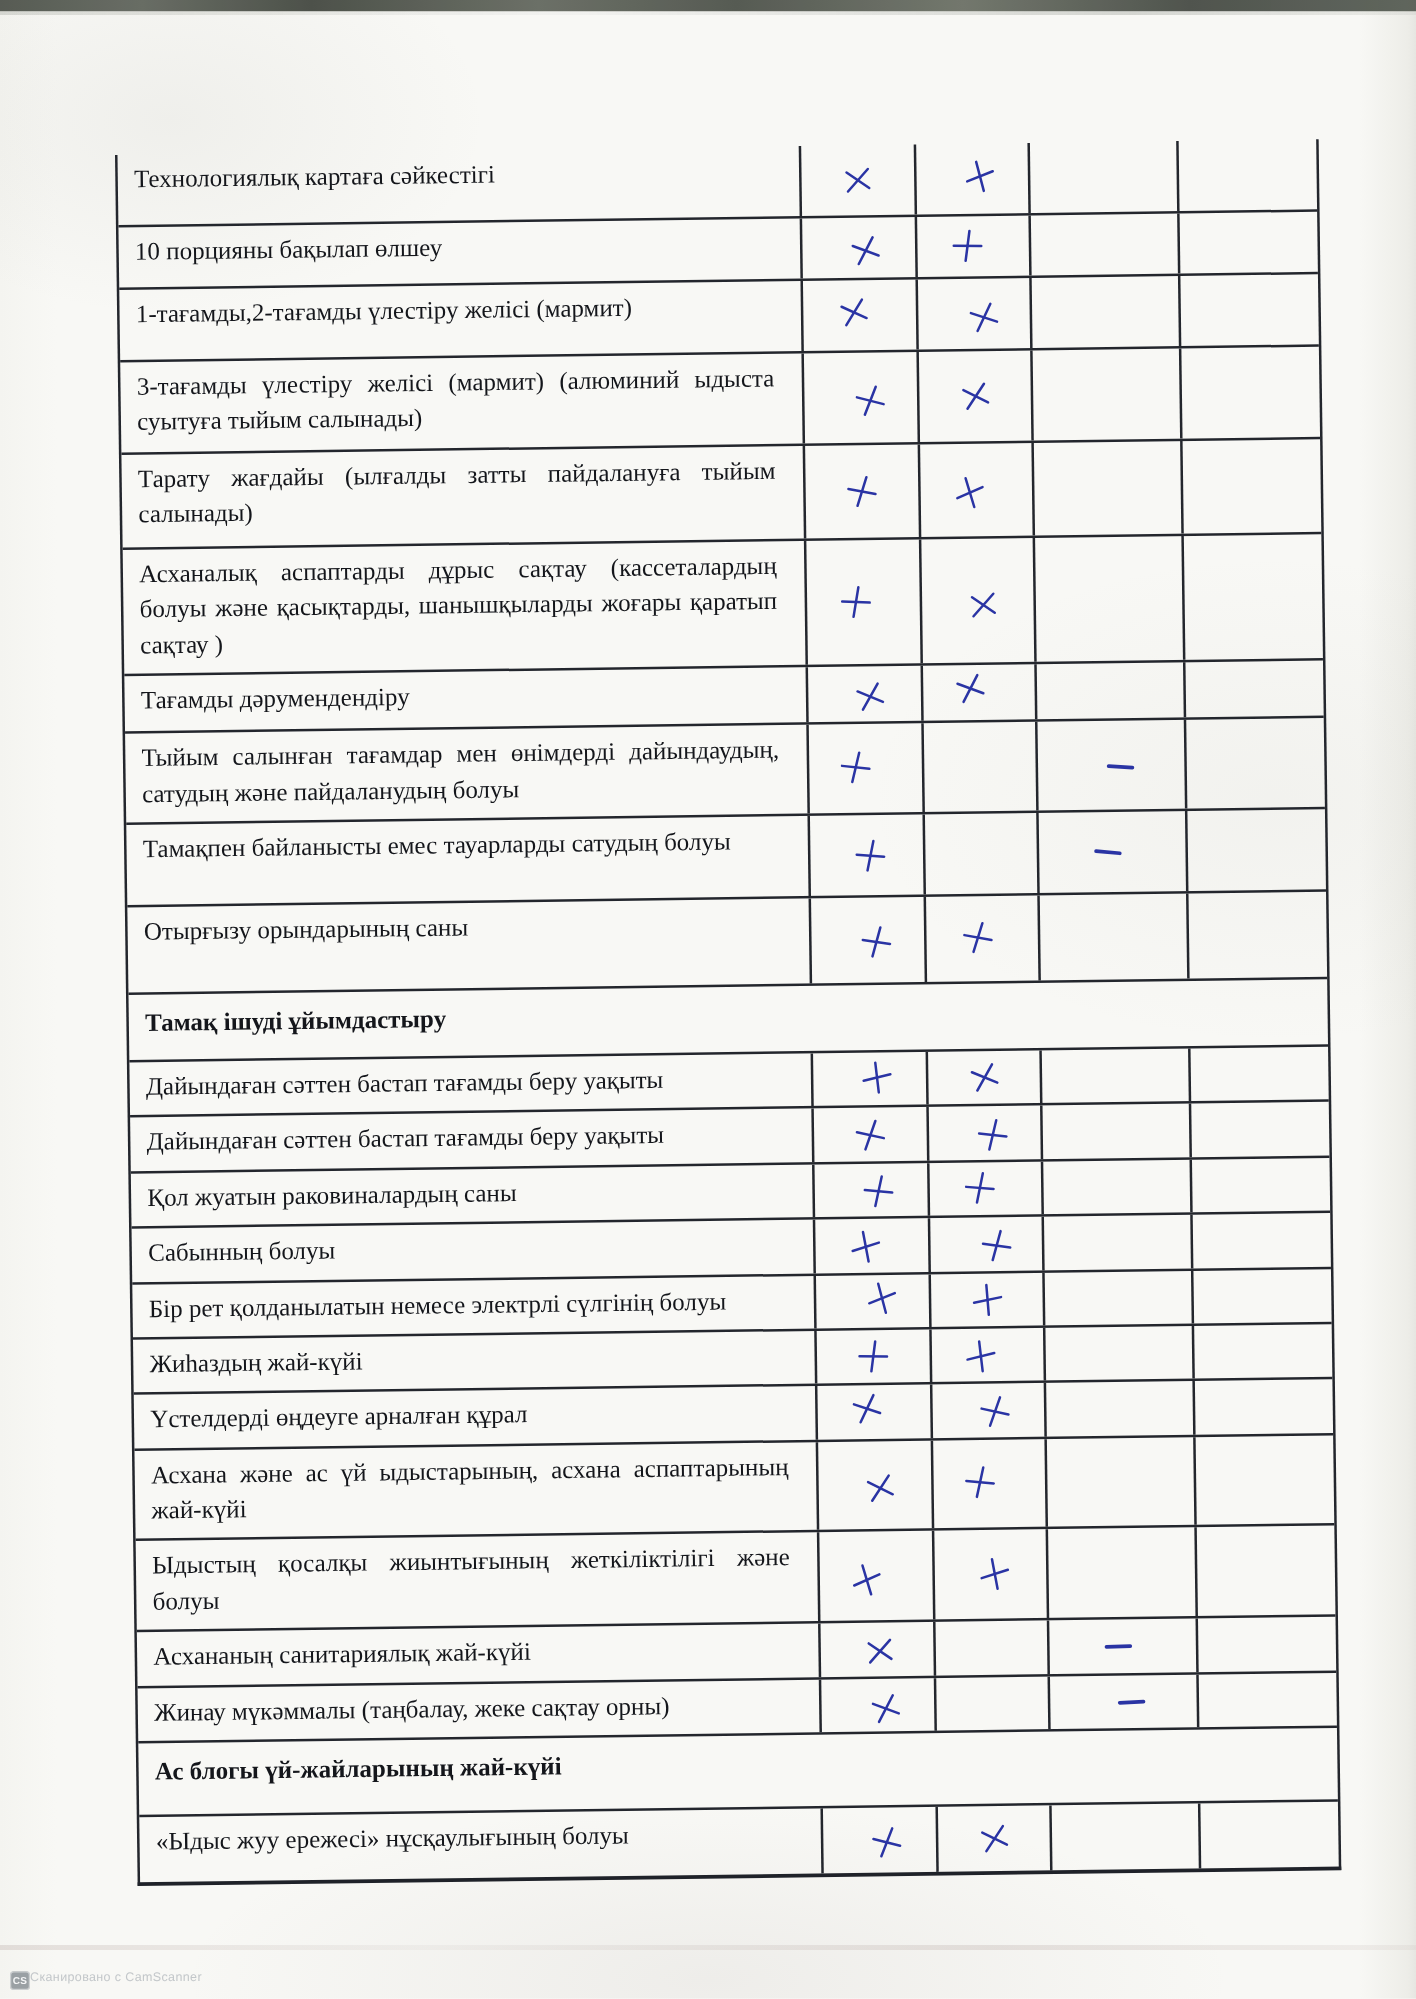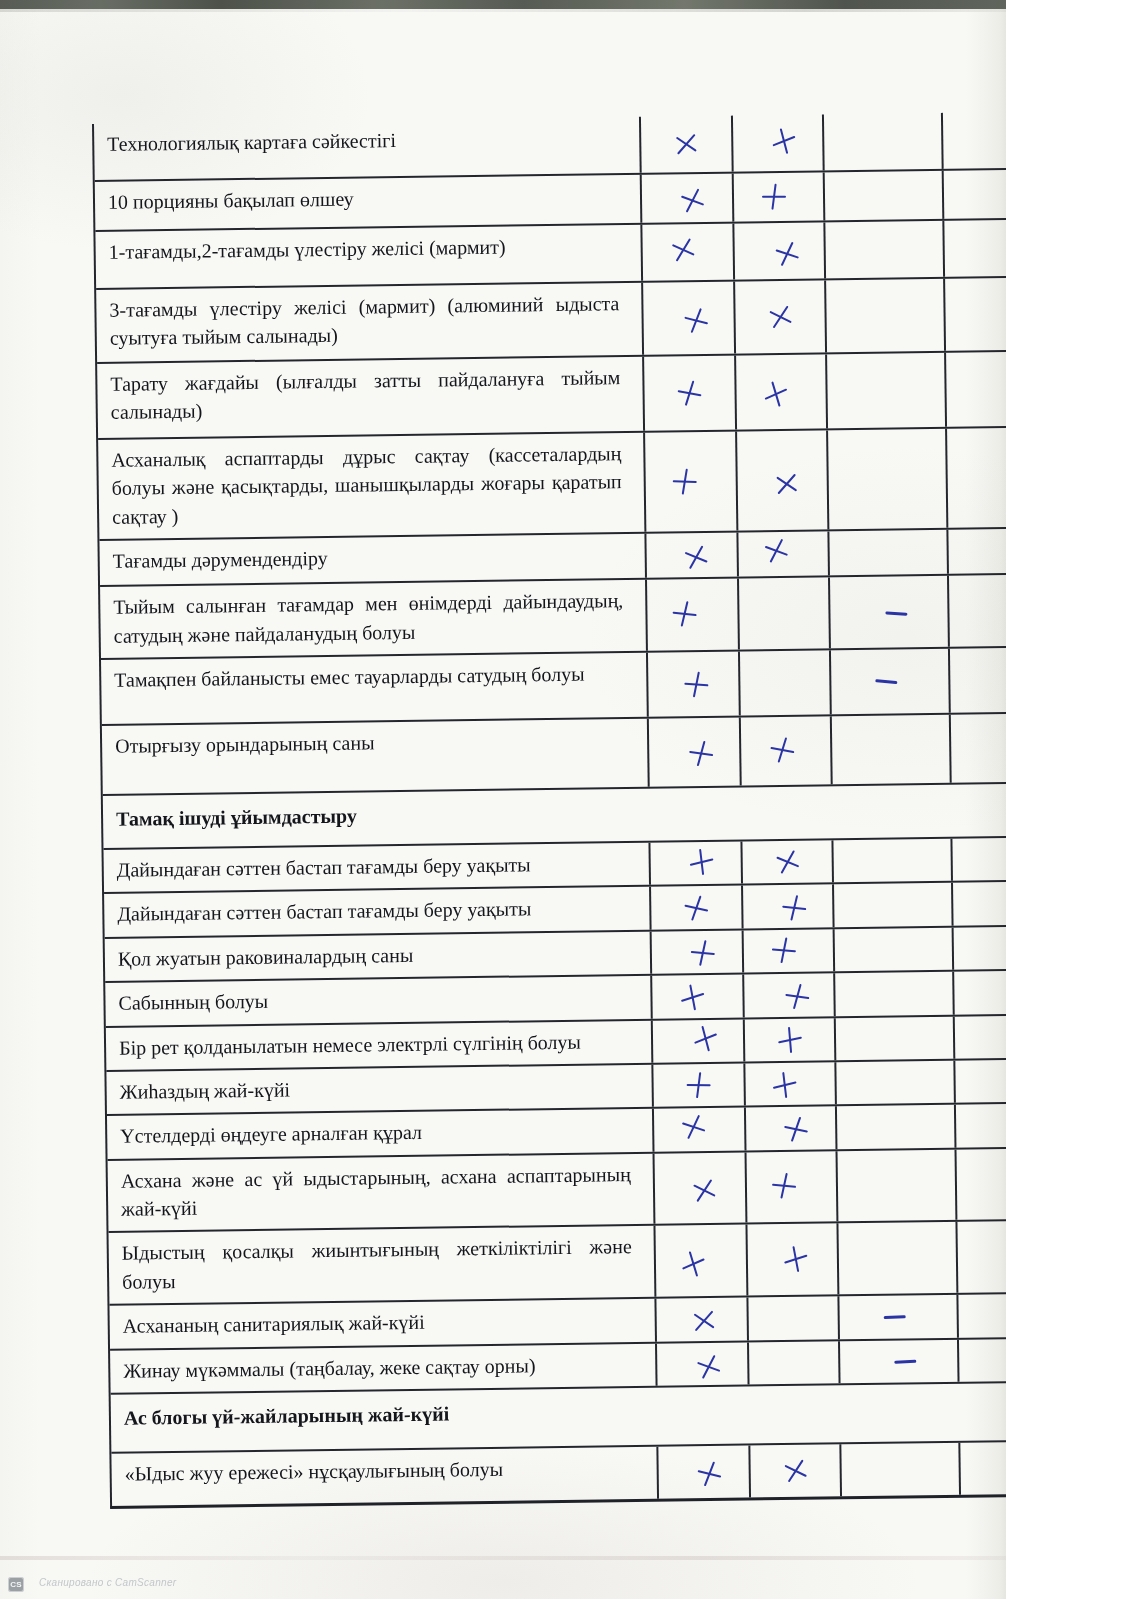--- a/index.html
+++ b/index.html
@@ -3,21 +3,21 @@
 <meta charset="utf-8">
 <style>
   html,body{margin:0;padding:0;}
   body{
     width:1133px;height:1599px;
     font-family:"Liberation Serif", serif;
     background:#ffffff;
     overflow:hidden;
   }
   .page{
-    position:relative;width:1006px;height:1599px;overflow:hidden;
+    position:relative;width:1133px;height:1599px;overflow:hidden;
     background:
       radial-gradient(420px 260px at 12% 6%, rgba(160,160,150,0.10), rgba(0,0,0,0) 60%),
       radial-gradient(500px 300px at 90% 40%, rgba(170,170,160,0.08), rgba(0,0,0,0) 65%),
       radial-gradient(600px 200px at 50% 99%, rgba(150,140,135,0.10), rgba(0,0,0,0) 70%),
       linear-gradient(90deg, #f4f4f0 0%, #f8f8f5 4%, #f8f8f5 96%, #ededE8 99.4%, #e6e6e1 100%),
       #f7f7f4;
   }
   
   .scan-top-strip{
     position:absolute;top:0;left:0;width:100%;height:9px;
@@ -76,21 +76,21 @@
     background:var(--ink);border-radius:2px;
   }
   
   .camscanner{position:absolute;left:8px;top:1577px;display:flex;align-items:flex-start;font-family:"Liberation Sans",sans-serif;}
   .cs-badge{
     width:16px;height:15px;border-radius:3px;background:#9aa0a4;
     color:#f4f5f6;font-size:8px;font-weight:bold;letter-spacing:.2px;
     display:flex;align-items:center;justify-content:center;
     box-shadow:0 0 0 1px rgba(255,255,255,.5) inset;
   }
-  .cs-text{margin-left:15px;font-size:10px;color:#c3c7ca;letter-spacing:.3px;font-style:italic;}
+  .cs-text{margin-left:0;font-size:10px;color:#c3c7ca;letter-spacing:.3px;}
 </style>
 </head>
 <body>
 
 <div class="page">
   <div class="scan-top-strip"></div>
 
   <div class="table-wrap">
       <div class="trow item" style="min-height: 56px;">
         <div class="cell label">Технологиялық картаға сәйкестігі</div>

